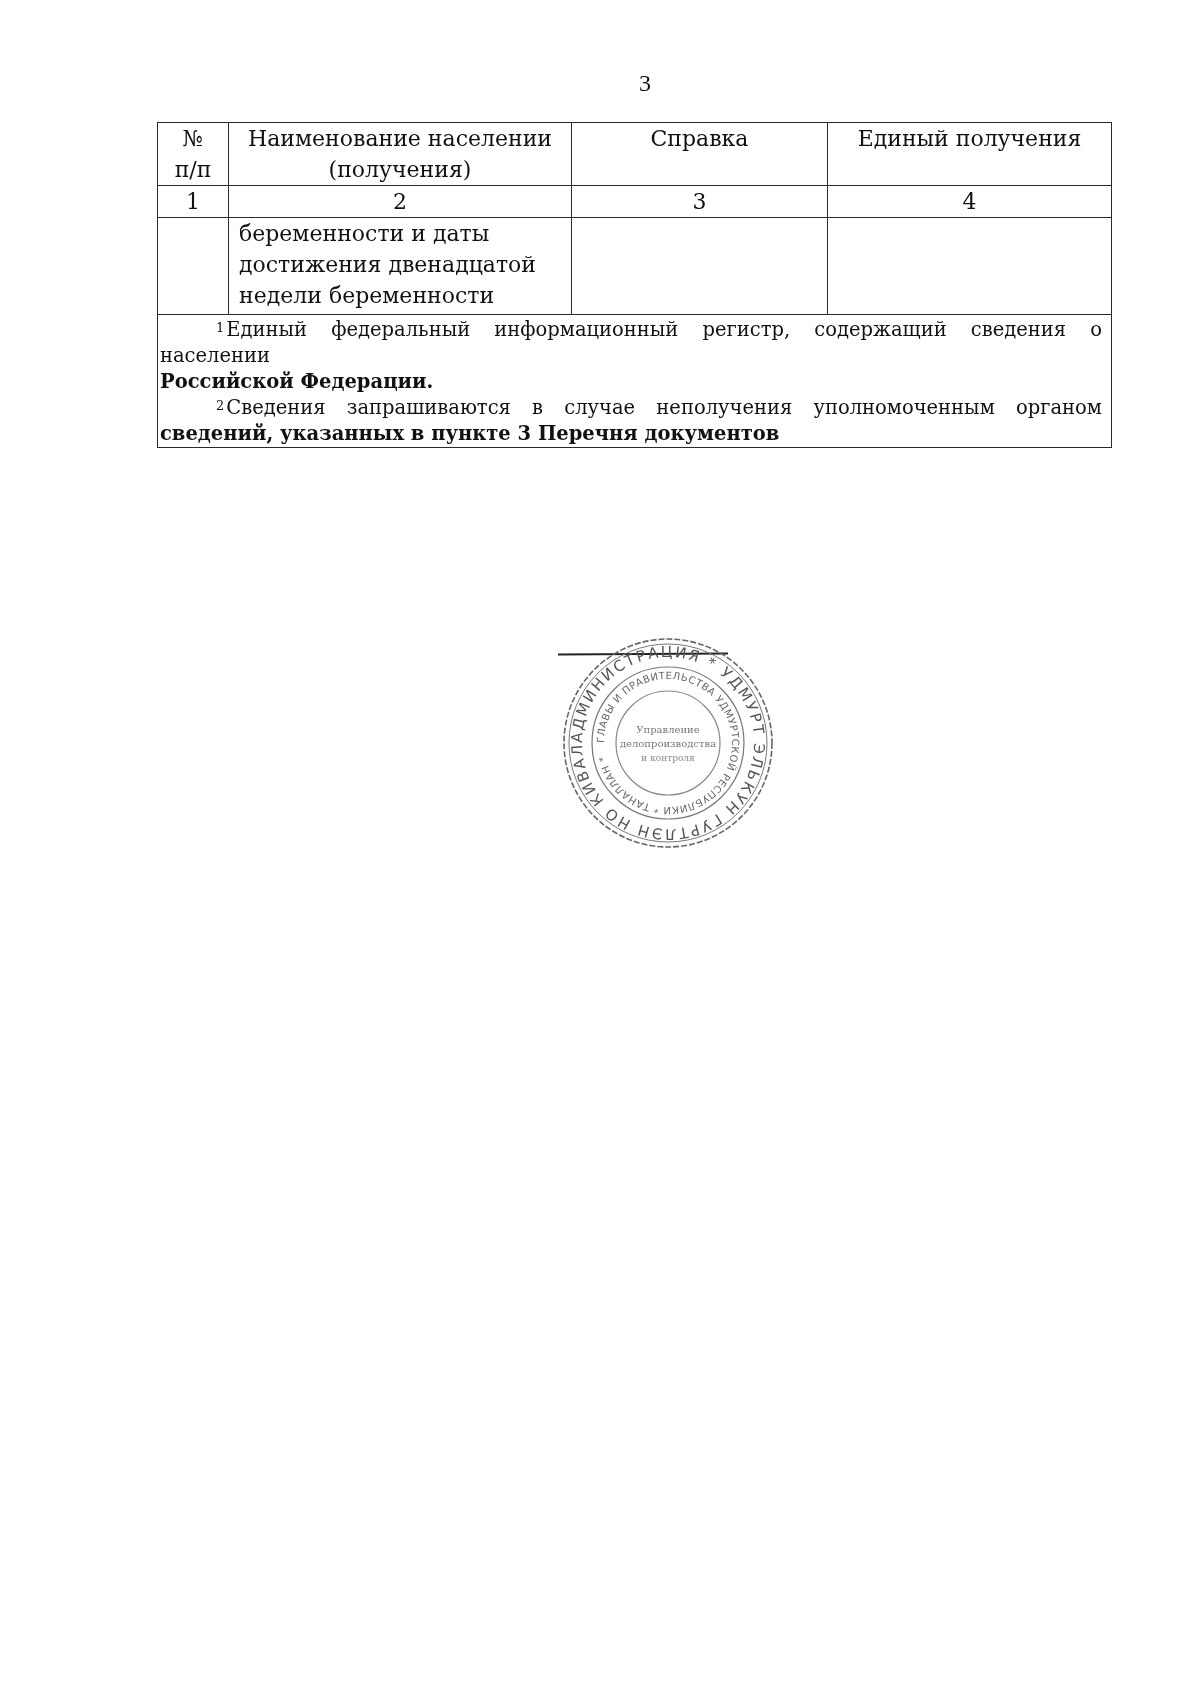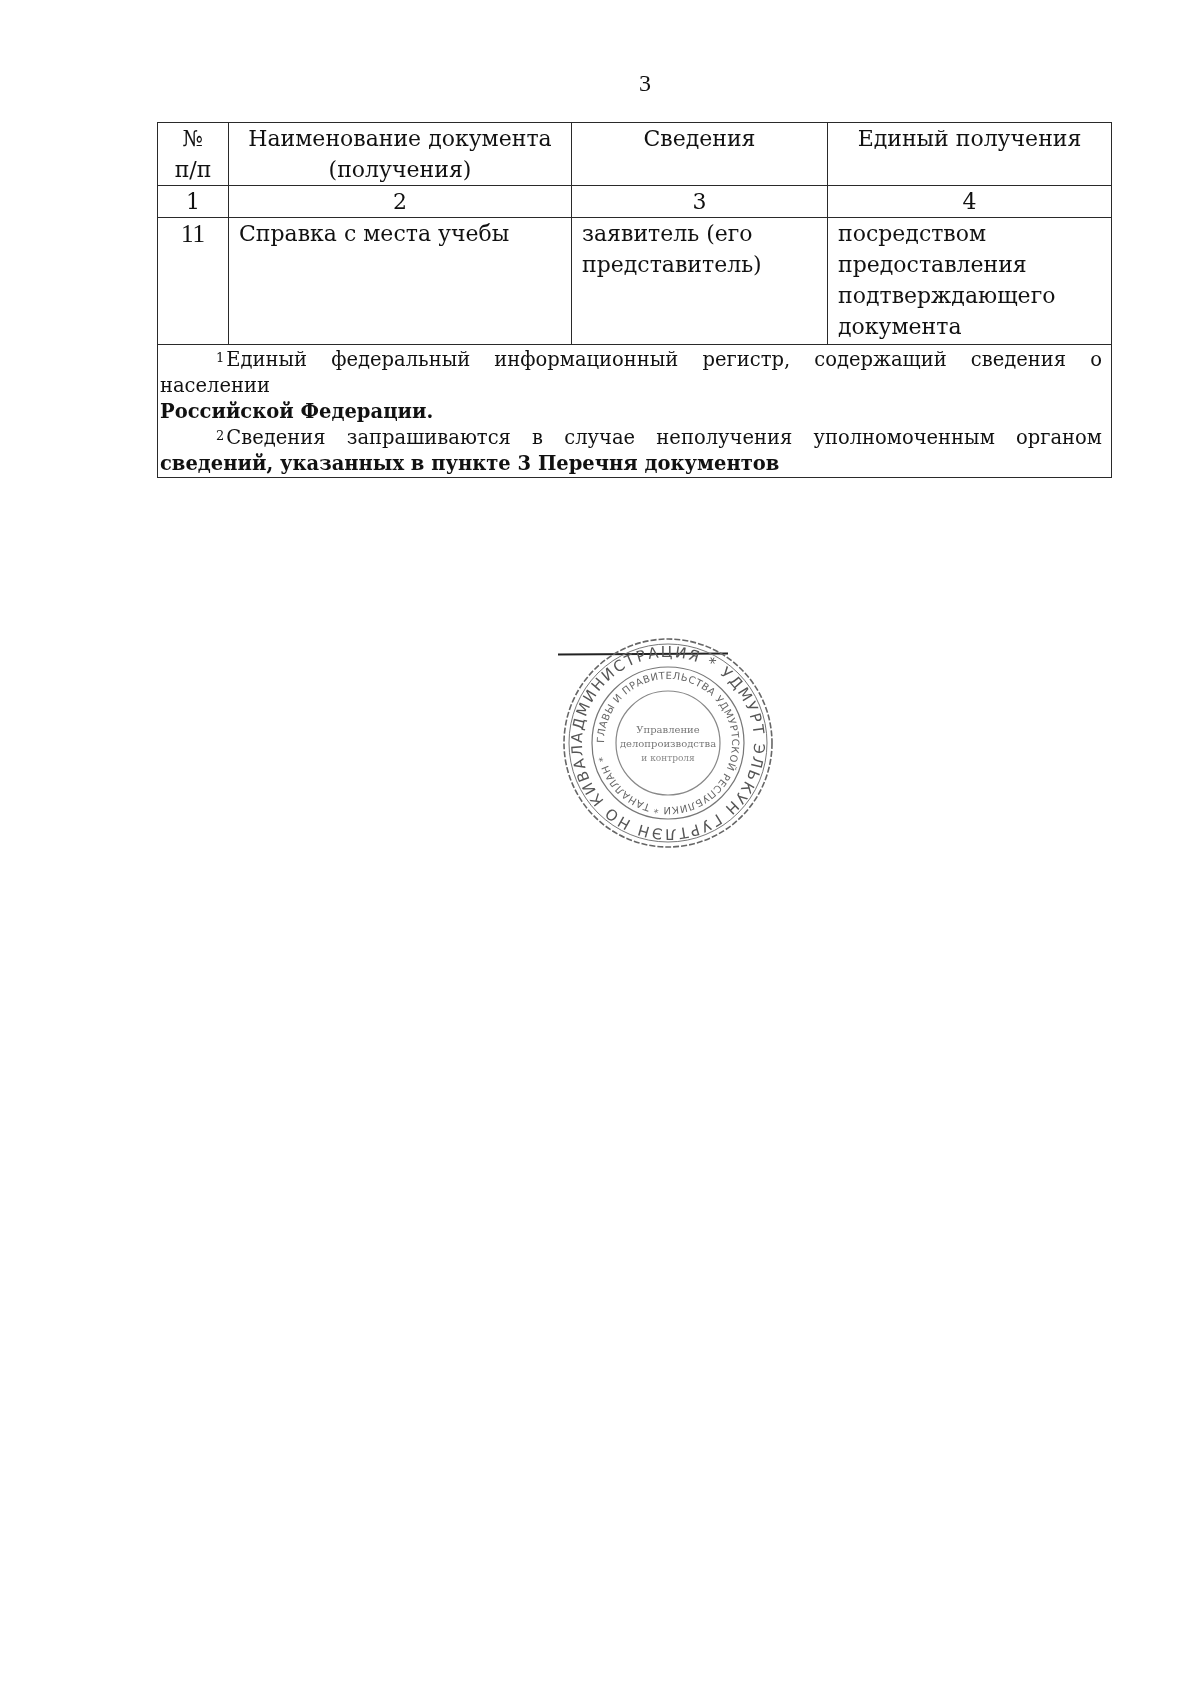--- a/index.html
+++ b/index.html
@@ -54,47 +54,41 @@
       <col class="col3">
       <col class="col4">
   </colgroup>
   <tbody>
       <tr class="hdr">
     <td>
       <div>№</div>
       <div>п/п</div>
     </td>
     <td>
-      <div>Наименование документа</div>
+      <div>Наименование населении</div>
       <div>(получения)</div>
     </td>
-    <td>Сведения</td>
+    <td>Справка</td>
     <td>Единый получения</td>
   </tr>
   <tr class="nums">
     <td>1</td>
     <td>2</td>
     <td>3</td>
     <td>4</td>
   </tr>
-  <tr class="row-11">
-    <td class="num">11</td>
+  <tr class="row-cont">
+    <td></td>
     <td>
-      <div>Справка с места учебы</div>
+      <div>беременности и даты</div>
+      <div>достижения двенадцатой</div>
+      <div>недели беременности</div>
     </td>
-    <td>
-      <div>заявитель (его</div>
-      <div>представитель)</div>
-    </td>
-    <td>
-      <div>посредством</div>
-      <div>предоставления</div>
-      <div>подтверждающего</div>
-      <div>документа</div>
-    </td>
+    <td></td>
+    <td></td>
   </tr>
   <tr>
     <td colspan="4" class="footnotes">
       <div class="fn-line j"><sup>1</sup><span>Единый федеральный информационный регистр, содержащий сведения о населении</span></div>
       <div class="fn-plain">Российской Федерации.</div>
       <div class="fn-line j"><sup>2</sup><span>Сведения запрашиваются в случае неполучения уполномоченным органом</span></div>
       <div class="fn-plain">сведений, указанных в пункте 3 Перечня документов</div>
     </td>
   </tr>
 </tbody>

